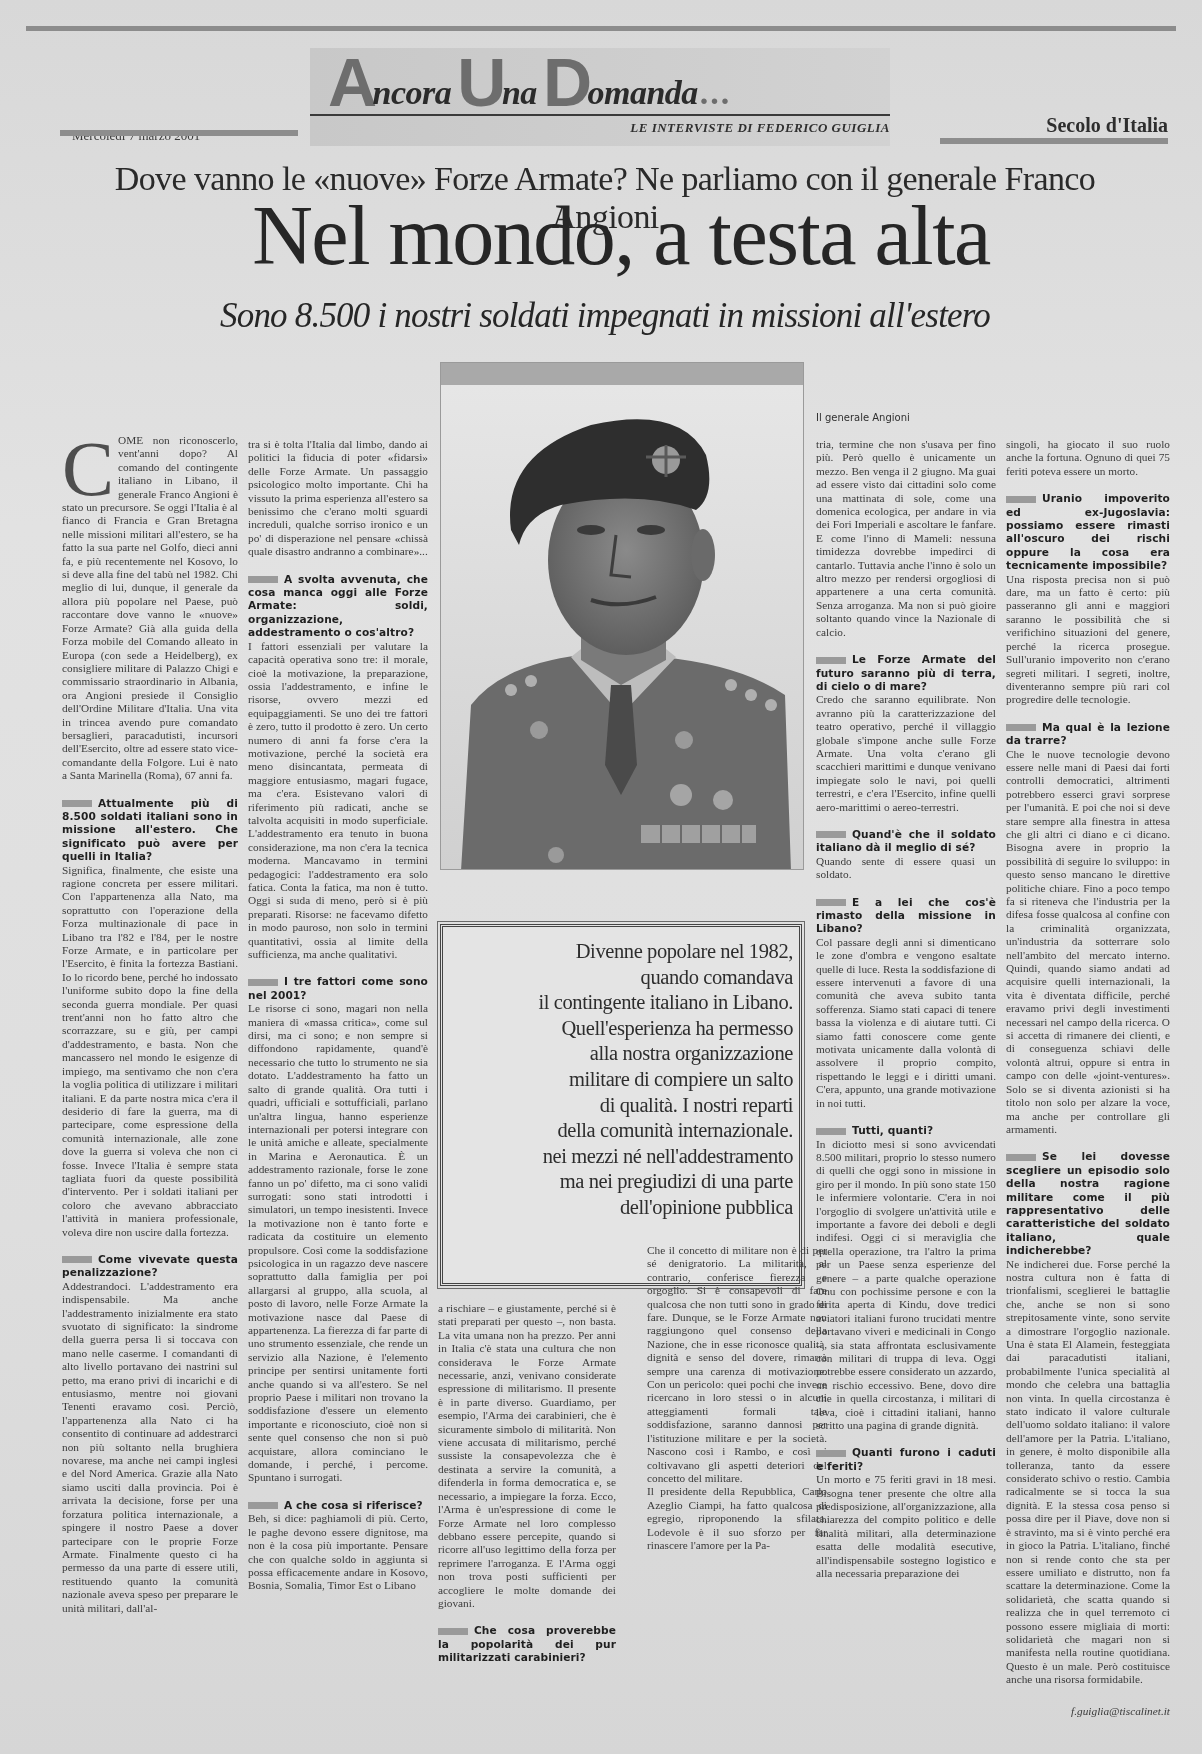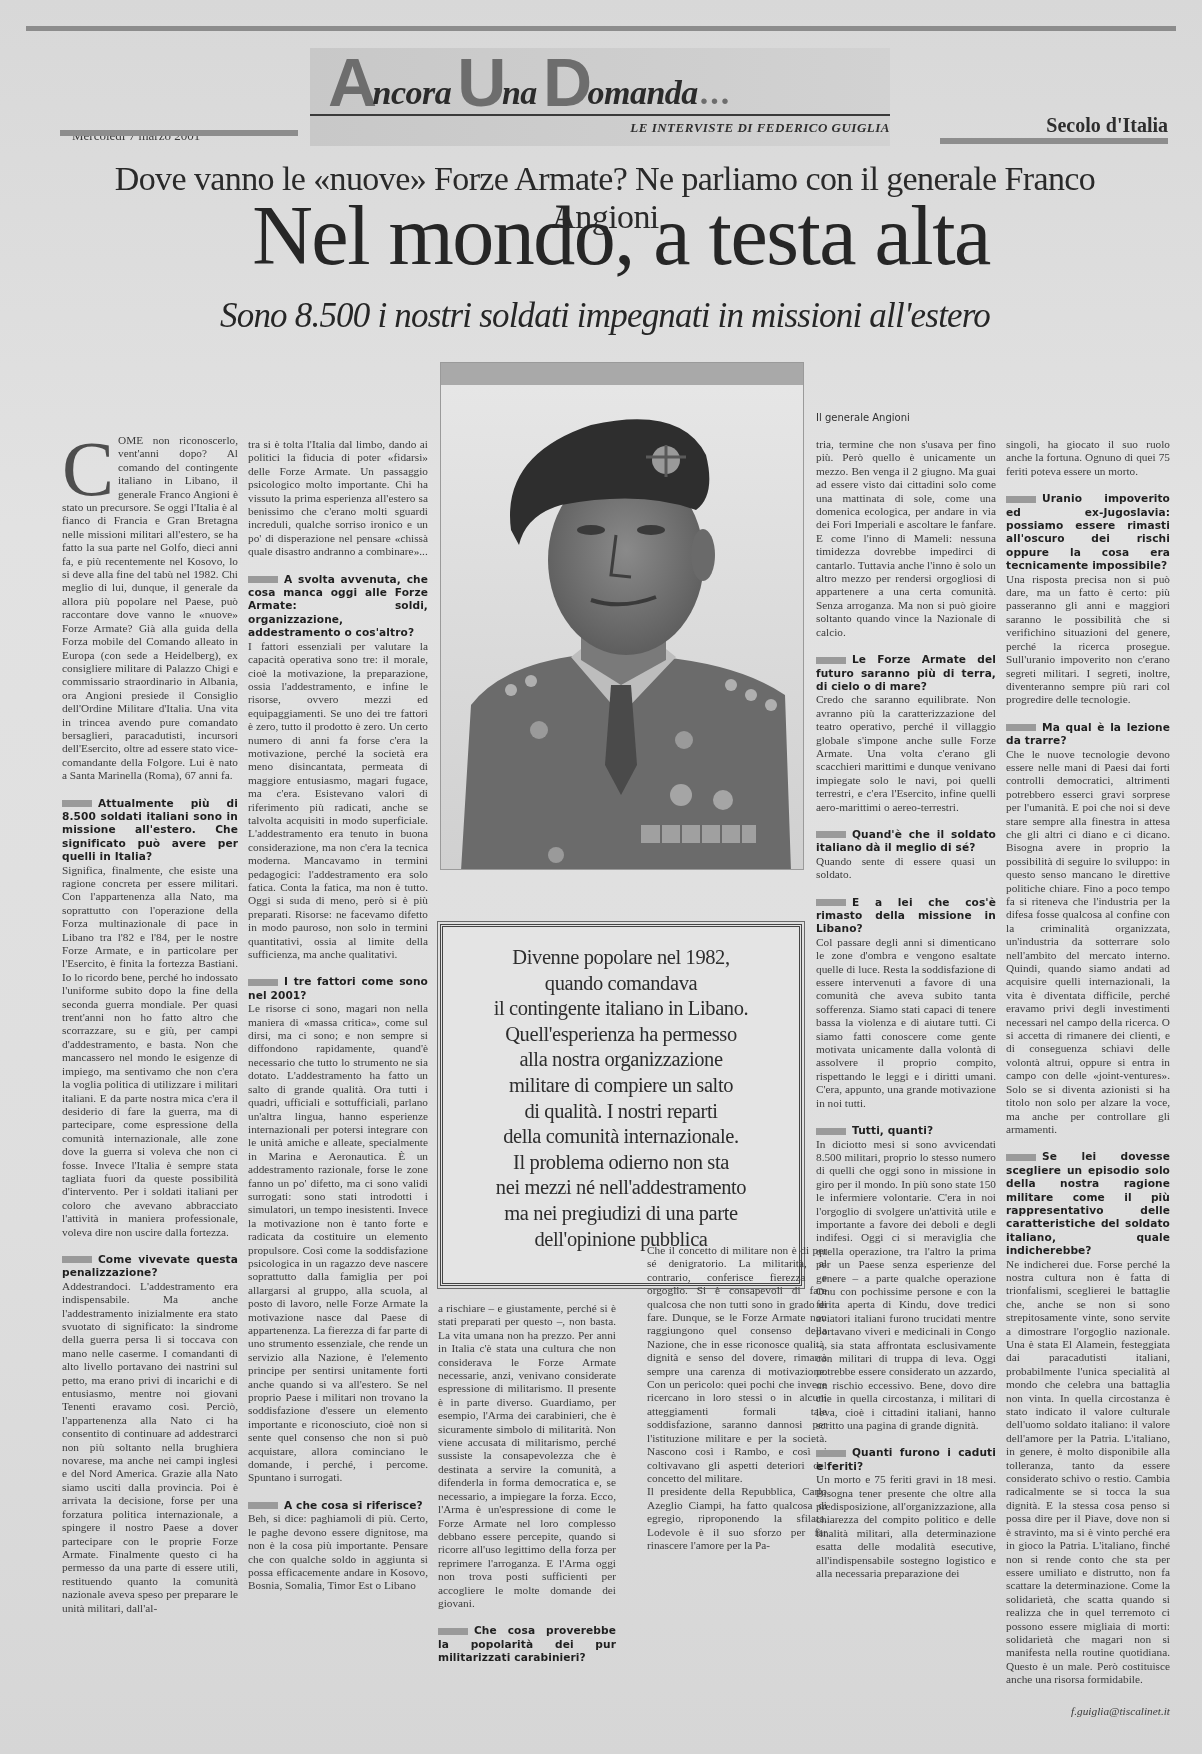--- a/index.html
+++ b/index.html
@@ -86,22 +86,22 @@
   .photo svg { position: absolute; left: 0; top: 22px; }
   .caption {
     position: absolute; left: 816px; top: 412px; font-family: "DejaVu Sans", sans-serif;
     font-size: 10px; color: #2f2f2f;
   }
 
   .pullquote {
     position: absolute; left: 440px; top: 924px; width: 362px; height: 362px;
     border: 3px double #444; outline: 1px solid #6a6a6a; outline-offset: 2px;
     background: #e4e4e4;
-    text-align: center; font-size: 20.5px; line-height: 25.6px; color: #2d2d2d;
-    padding: 18px 6px 0 6px; letter-spacing: -0.4px;
+    text-align: right; font-size: 20.5px; line-height: 25.6px; color: #2d2d2d;
+    padding: 12px 6px 0 6px; letter-spacing: -0.4px;
   }
   .pullquote p { white-space: nowrap; }
 </style>
 </head>
 <body>
 
 <div class="page">
   <div class="top-rule"></div>
 
   <div class="dateline">Mercoledì 7 marzo 2001</div>
@@ -209,21 +209,20 @@
 
   <div class="pullquote">
     <p>Divenne popolare nel 1982,</p>
     <p>quando comandava</p>
     <p>il contingente italiano in Libano.</p>
     <p>Quell'esperienza ha permesso</p>
     <p>alla nostra organizzazione</p>
     <p>militare di compiere un salto</p>
     <p>di qualità. I nostri reparti</p>
     <p>della comunità internazionale.</p>
-    <p>Il problema odierno non sta</p>
     <p>nei mezzi né nell'addestramento</p>
     <p>ma nei pregiudizi di una parte</p>
     <p>dell'opinione pubblica</p>
   </div>
 
   <div class="col" style="left:438px; top:1302px; width:178px; height:440px;">
     <p>a rischiare – e giustamente, perché si è stati preparati per questo –, non basta. La vita umana non ha prezzo. Per anni in Italia c'è stata una cultura che non considerava le Forze Armate necessarie, anzi, venivano considerate espressione di militarismo. Il presente è in parte diverso. Guardiamo, per esempio, l'Arma dei carabinieri, che è sicuramente simbolo di militarità. Non viene accusata di militarismo, perché sussiste la consapevolezza che è destinata a servire la comunità, a difenderla in forma democratica e, se necessario, a impiegare la forza. Ecco, l'Arma è un'espressione di come le Forze Armate nel loro complesso debbano essere percepite, quando si ricorre all'uso legittimo della forza per reprimere l'arroganza. E l'Arma oggi non trova posti sufficienti per accogliere le molte domande dei giovani.</p>
     <p class="q">Che cosa proverebbe la popolarità dei pur militarizzati carabinieri?</p>
   </div>
 

